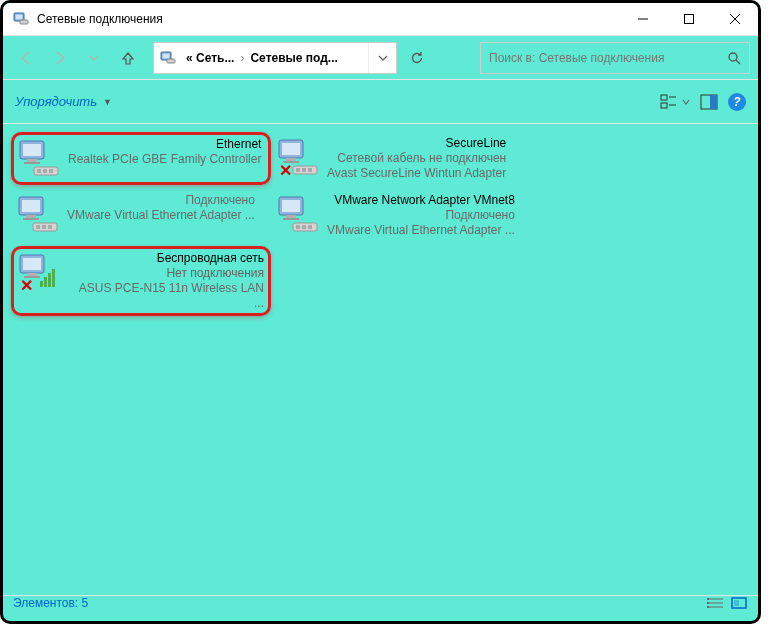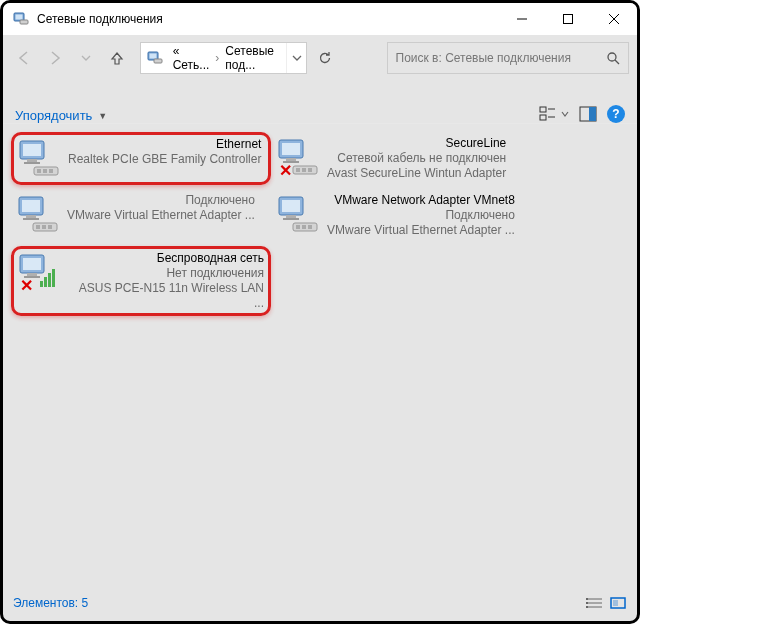--- a/index.html
+++ b/index.html
@@ -1,38 +1,38 @@
 <!DOCTYPE html>
 <html><head>
 <meta charset="utf-8">
 <style>
   * { box-sizing: border-box; font-family: "Segoe UI", Tahoma, sans-serif; }
   body { margin: 0; background: #fff; }
-  .window { width: 640px; height: 624px; border: 3px solid #000; border-radius: 10px; display: flex; flex-direction: column; background: #e5e5e5; overflow: hidden; }
+  .window { width: 761px; height: 624px; border: 3px solid #000; border-radius: 10px; display: flex; flex-direction: column; background: #5eead4; overflow: hidden; }
   
   .titlebar { height: 33px; background: #fff; display: flex; align-items: center; border-bottom: 1px solid #e5e5e5; }
   .titlebar .app-icon { width: 16px; height: 16px; margin: 0 8px 0 10px; }
   .titlebar .title { font-size: 12px; color: #000; flex: 1; }
   .titlebar .win-btn { width: 46px; height: 33px; display: flex; align-items: center; justify-content: center; color: #000; }
   .titlebar .win-btn.close { color: #000; }
   
   .navrow { height: 44px; display: flex; align-items: center; padding: 0 8px; gap: 4px; border-bottom: 1px solid #e5e5e5; }
   .nav-btn { width: 30px; height: 30px; display: flex; align-items: center; justify-content: center; border-radius: 2px; color: #555; }
   .nav-btn.disabled { color: #b5b5b5; }
   .nav-sep { width: 2px; }
   .addrbox { flex: 1; height: 32px; border: 1px solid #ccc; display: flex; align-items: center; background: #fff; font-size: 12px; }
   .addrbox .a-icon { width: 16px; height: 16px; margin: 0 6px; }
   .addrbox .crumb-sep { color: #888; margin: 0 2px; }
-  .addrbox .crumb { color: #000; padding: 0 4px; }
+  .addrbox .crumb { color: #000; padding: 0 4px; font-weight: bold; }
   .addrbox .addr-dd { margin-left: auto; width: 28px; text-align: center; color: #555; border-left: 1px solid #eee; height: 100%; display:flex; align-items:center; justify-content:center; }
   .refresh { width: 32px; height: 32px; border: 0px solid #ccc; display:flex; align-items:center; justify-content:center; color:#555; }
   .searchbox { width: 270px; height: 32px; border: 1px solid #ccc; display: flex; align-items: center; padding: 0 8px; font-size: 12px; color: #777; margin-left: 43px; }
   .searchbox .s-icon { margin-left: auto; color: #555; }
   
-  .toolbar { height: 44px; border-bottom: 1px solid #e8e8e8; display: flex; align-items: flex-end; padding: 0 12px; }
+  .toolbar { height: 44px; border-bottom: 1px solid #e8e8e8; display: flex; align-items: center; padding: 0 12px; font-style: italic; }
   .organize { color: #0066cc; font-size: 13px; display: flex; align-items: center; gap: 6px; }
   .organize .dd { font-size: 9px; color: #555; }
   .toolbar-right { margin-left: auto; display: flex; align-items: center; gap: 10px; }
   .tb-btn { display: flex; align-items: center; gap: 4px; color: #444; }
   .help-icon { width: 18px; height: 18px; border-radius: 50%; background: #1e88e5; color: #fff; display:flex; align-items:center; justify-content:center; font-size: 12px; font-weight:bold; }
   
   .content { flex: 1; padding: 6px 8px; overflow: auto; text-align: right; }
   .grid { display: flex; flex-wrap: wrap; }
   .conn { width: 260px; display: flex; padding: 4px 6px; margin: 2px 0; position: relative; }
   .conn.highlight { border: 3px solid #d92020; border-radius: 10px; box-shadow: 0 2px 4px rgba(217,32,32,0.3); padding: 2px 4px;}

